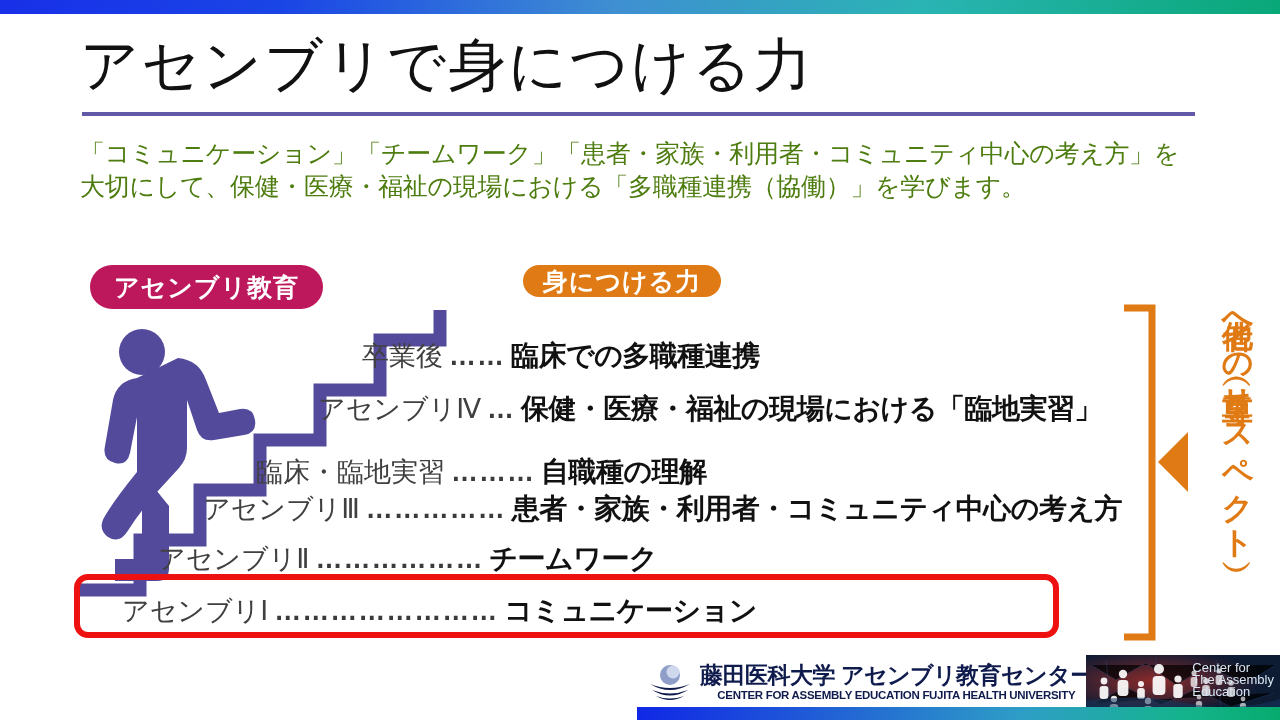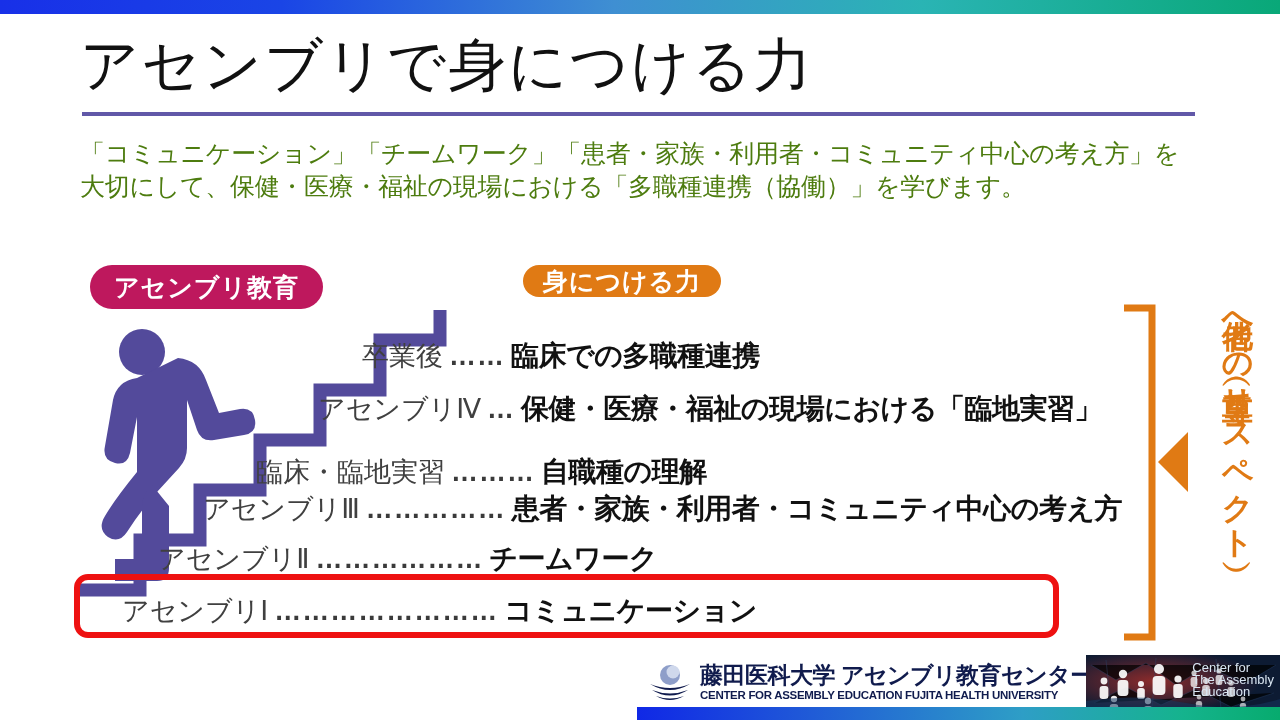--- a/index.html
+++ b/index.html
@@ -187,20 +187,21 @@
     line-height: 26px;
     white-space: nowrap;
   }
   #logo-text-en {
     font-size: 11.5px;
     font-weight: bold;
     color: #101b4d;
     letter-spacing: -0.3px;
     line-height: 14px;
     white-space: nowrap;
+    text-align: center;
   }
 
   #corner-image {
     position: absolute;
     left: 1086px;
     top: 655px;
     width: 194px;
     height: 58px;
     overflow: hidden;
     background: #0d1b33;

